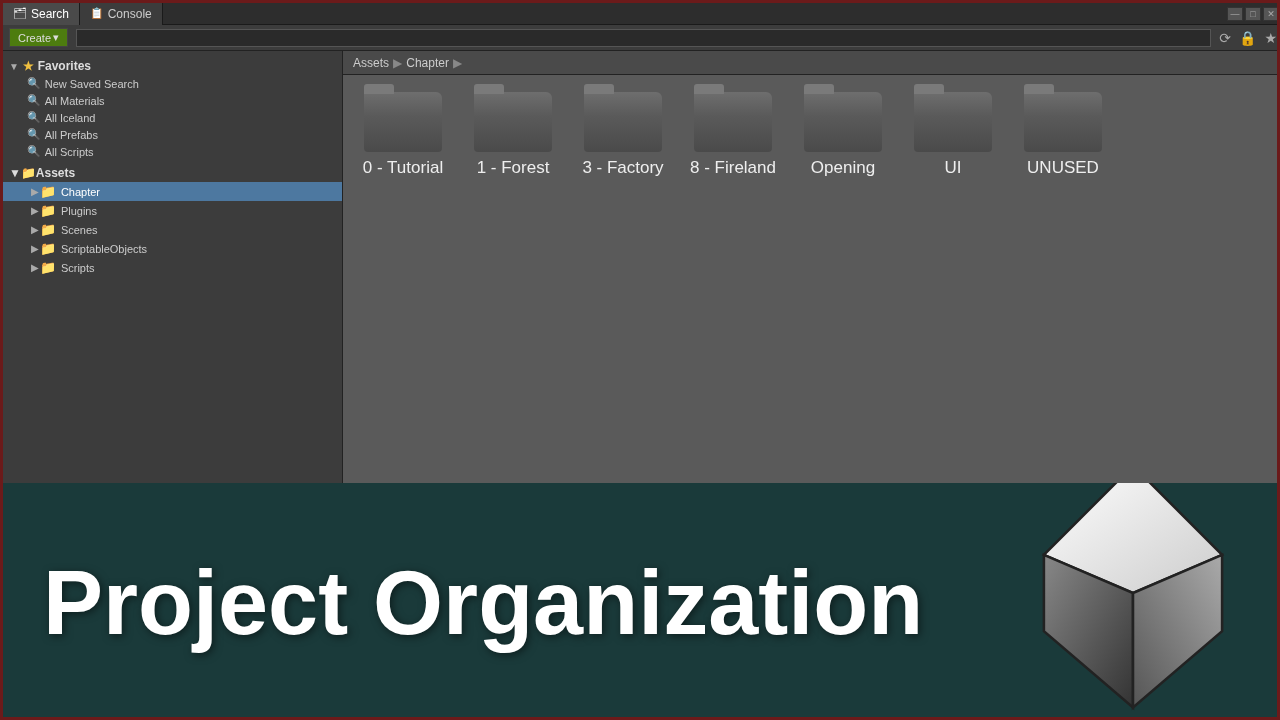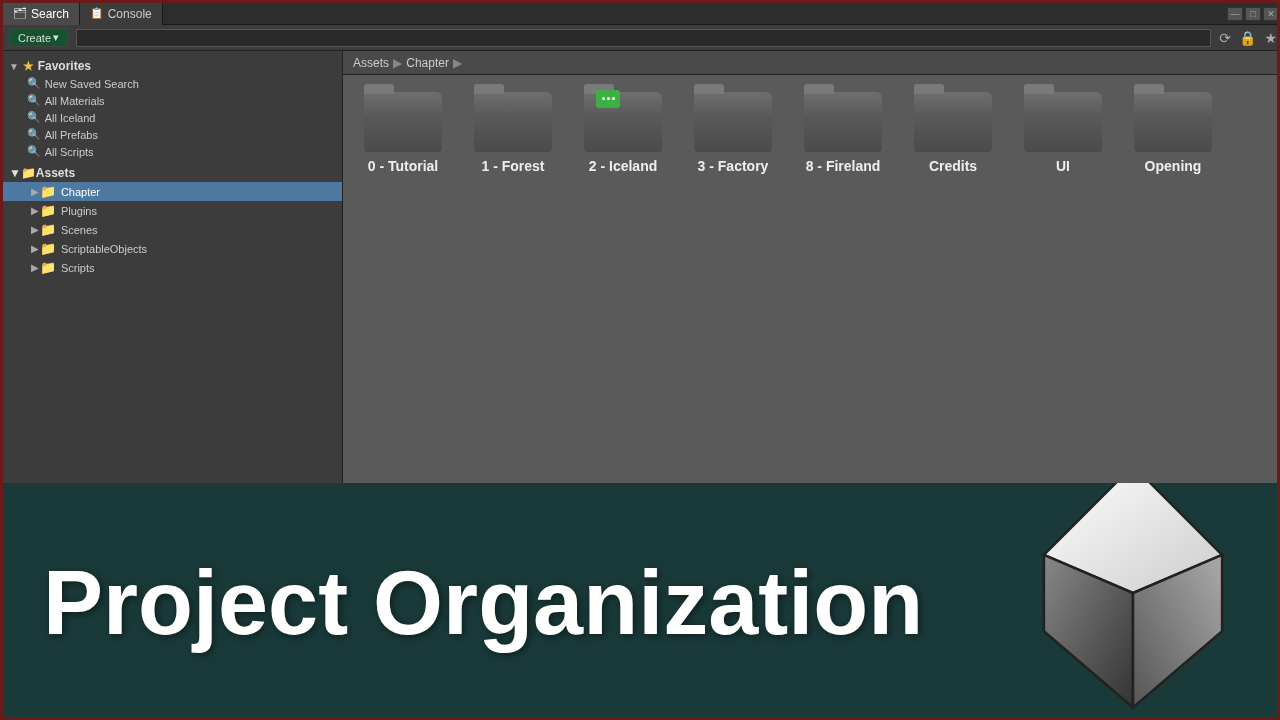--- a/index.html
+++ b/index.html
@@ -63,21 +63,21 @@
     #toolbar {
       display: flex;
       align-items: center;
       background: #3c3c3c;
       height: 26px;
       padding: 0 6px;
       gap: 8px;
       border-bottom: 1px solid #222;
     }
     #create-btn {
-      background: #14532d;
+      background: #4d7c0f;
       color: #ddd;
       font-size: 11px;
       padding: 2px 8px;
       border: 1px solid #444;
       cursor: pointer;
       display: flex;
       align-items: center;
       gap: 2px;
     }
     #search-bar {
@@ -250,26 +250,25 @@
       gap: 2px;
     }
     .folder-badge-dot {
       width: 3px;
       height: 3px;
       background: white;
       border-radius: 50%;
     }
 
     .file-label {
-      font-size: 14px;
+      font-size: 17px;
       color: #eee;
       text-align: center;
       margin-top: 4px;
       word-break: break-word;
-      font-weight: bold;
     }
 
     
     #bottom-panel {
       width: 1280px;
       height: 240px;
       background: #1a3a3a;
       position: relative;
       overflow: hidden;
       display: flex;
@@ -416,60 +415,48 @@
             <span class="file-label">0 - Tutorial</span>
           </div>
           <div class="file-item">
             <div class="folder-visual">
               <div class="folder-shape"></div>
             </div>
             <span class="file-label">1 - Forest</span>
           </div>
           <div class="file-item">
             <div class="folder-visual">
-              <div class="folder-shape highlighted">
-                <div class="folder-badge">
-                  <div class="folder-badge-dot"></div>
-                  <div class="folder-badge-dot"></div>
-                  <div class="folder-badge-dot"></div>
-                </div>
-              </div>
-            </div>
-            <span class="file-label">2 - Iceland</span>
-          </div>
-          <div class="file-item">
-            <div class="folder-visual">
               <div class="folder-shape"></div>
             </div>
             <span class="file-label">3 - Factory</span>
           </div>
           <div class="file-item">
             <div class="folder-visual">
               <div class="folder-shape"></div>
             </div>
             <span class="file-label">8 - Fireland</span>
           </div>
-          <div class="file-item">
-            <div class="folder-visual">
-              <div class="folder-shape"></div>
-            </div>
-            <span class="file-label">Credits</span>
-          </div>
-
+
+          <div class="file-item">
+            <div class="folder-visual">
+              <div class="folder-shape"></div>
+            </div>
+            <span class="file-label">Opening</span>
+          </div>
           <div class="file-item">
             <div class="folder-visual">
               <div class="folder-shape"></div>
             </div>
             <span class="file-label">UI</span>
           </div>
           <div class="file-item">
             <div class="folder-visual">
               <div class="folder-shape"></div>
             </div>
-            <span class="file-label">Opening</span>
+            <span class="file-label">UNUSED</span>
           </div>
         </div>
       </div>
     </div>
   </div>
 </div>
 
 <div id="bottom-panel">
   <div id="bottom-title">Project Organization</div>
 

